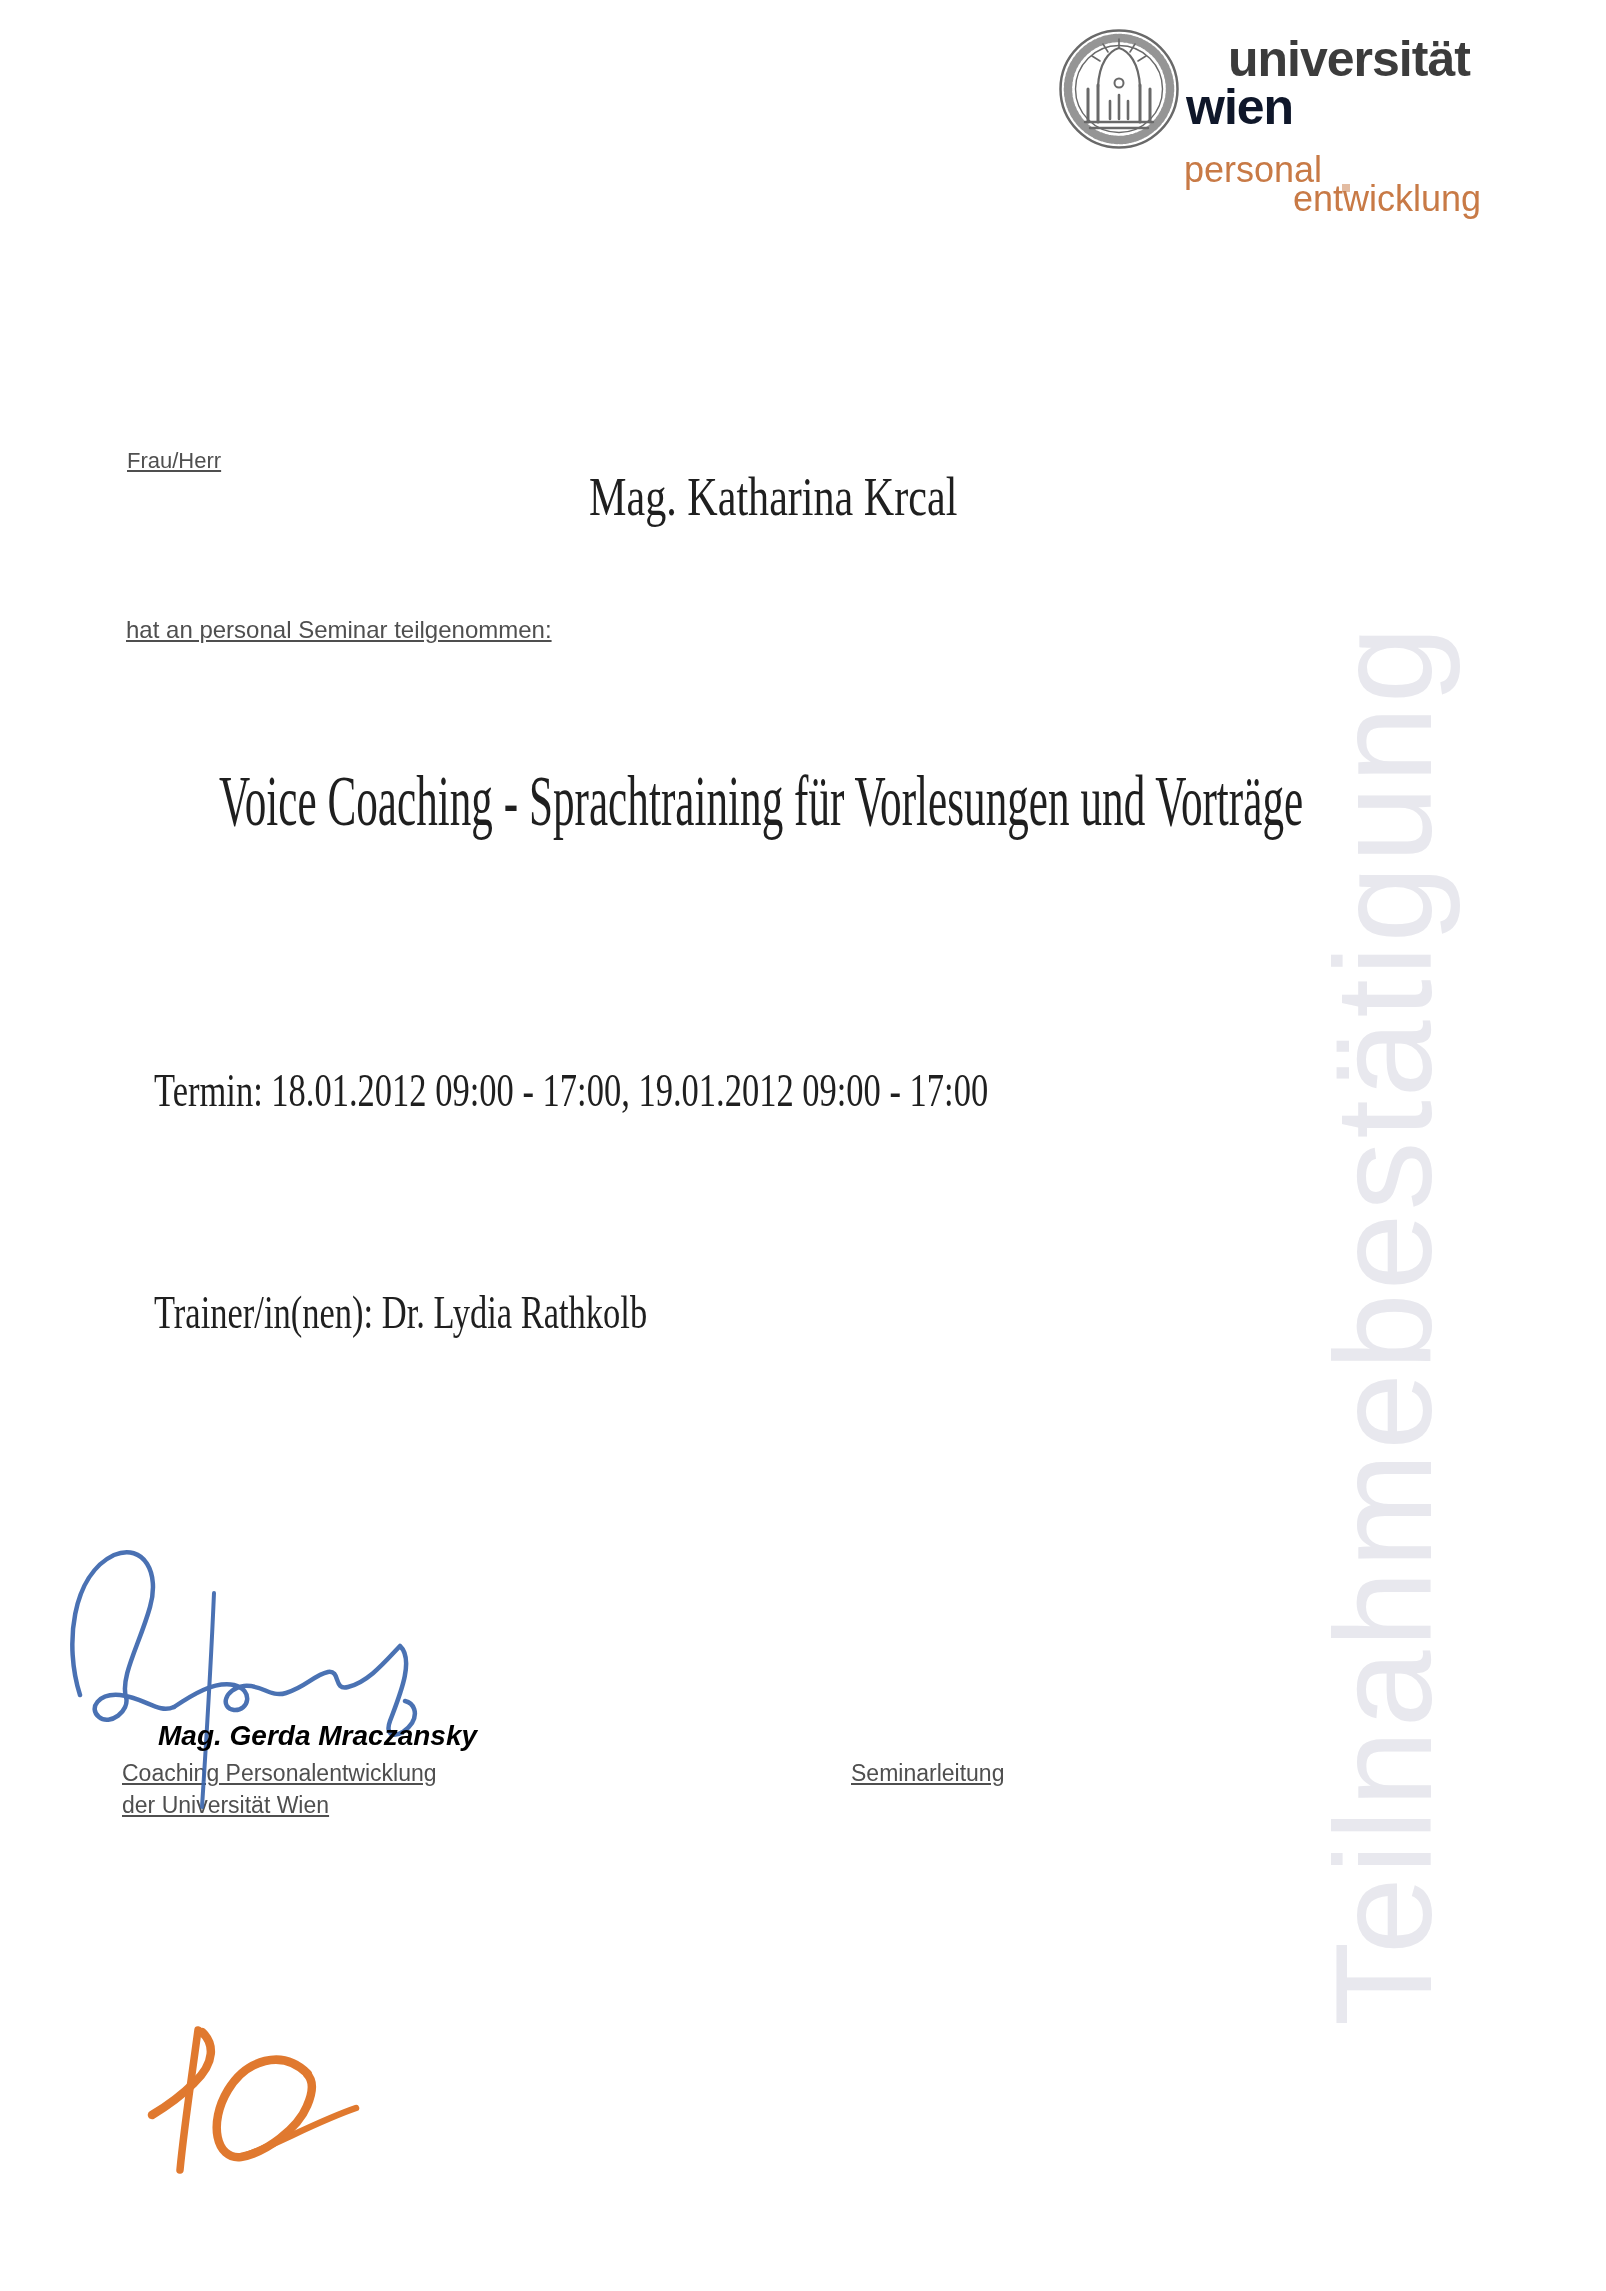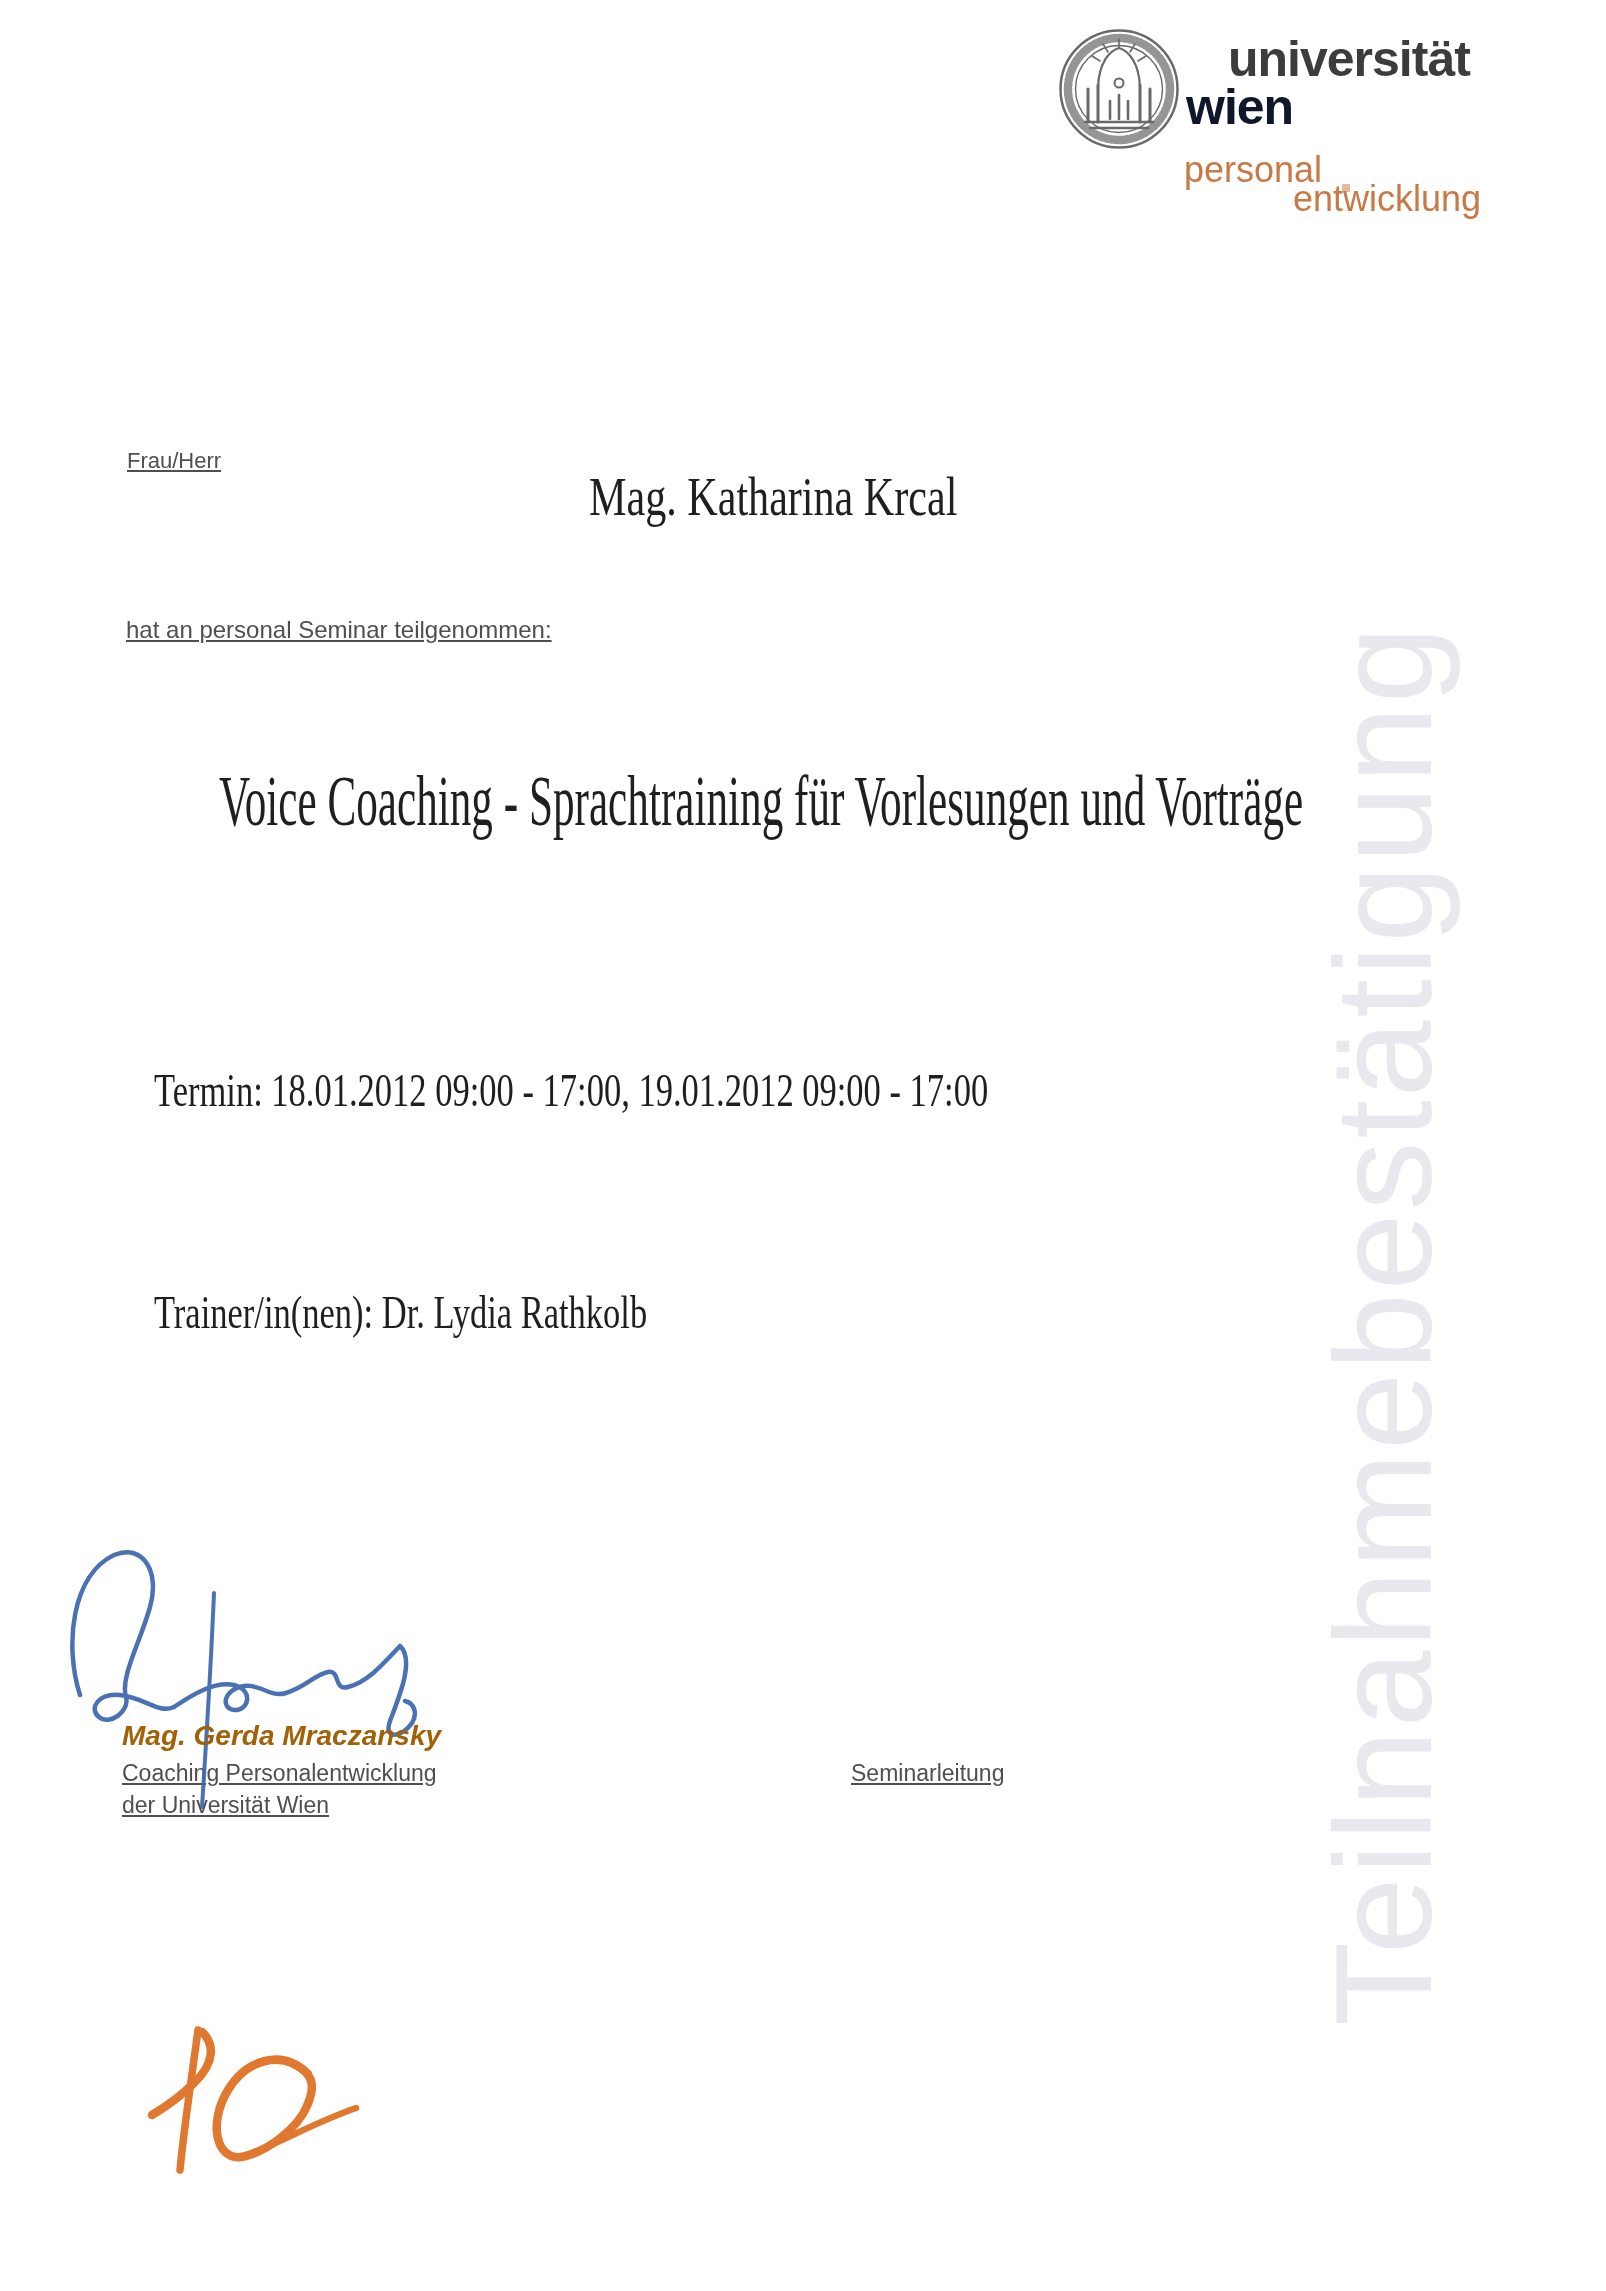--- a/index.html
+++ b/index.html
@@ -63,22 +63,23 @@
     z-index:2;
   }
   .name-line   {font-size:54px;transform:scaleX(.78);}
   .title-line  {font-size:72px;transform:scaleX(.60);}
   .detail-line {font-size:46px;transform:scaleX(.75);}
   .signer-name{
     font-family:"Liberation Sans",sans-serif;
     font-style:italic;
     font-weight:600;
     font-size:28px;
-    color:#a16207;
+    color:#000000;
     z-index:3;
+    margin-left:36px;
   }
   svg{display:block;}
   .sig-svg,.seal-svg,.initials-svg{position:absolute;z-index:3;}
 </style>
 </head>
 <body>
 
 <div class="page">
 
   <div class="watermark" style="color: rgb(232, 232, 238);">Teilnahmebestätigung</div>

